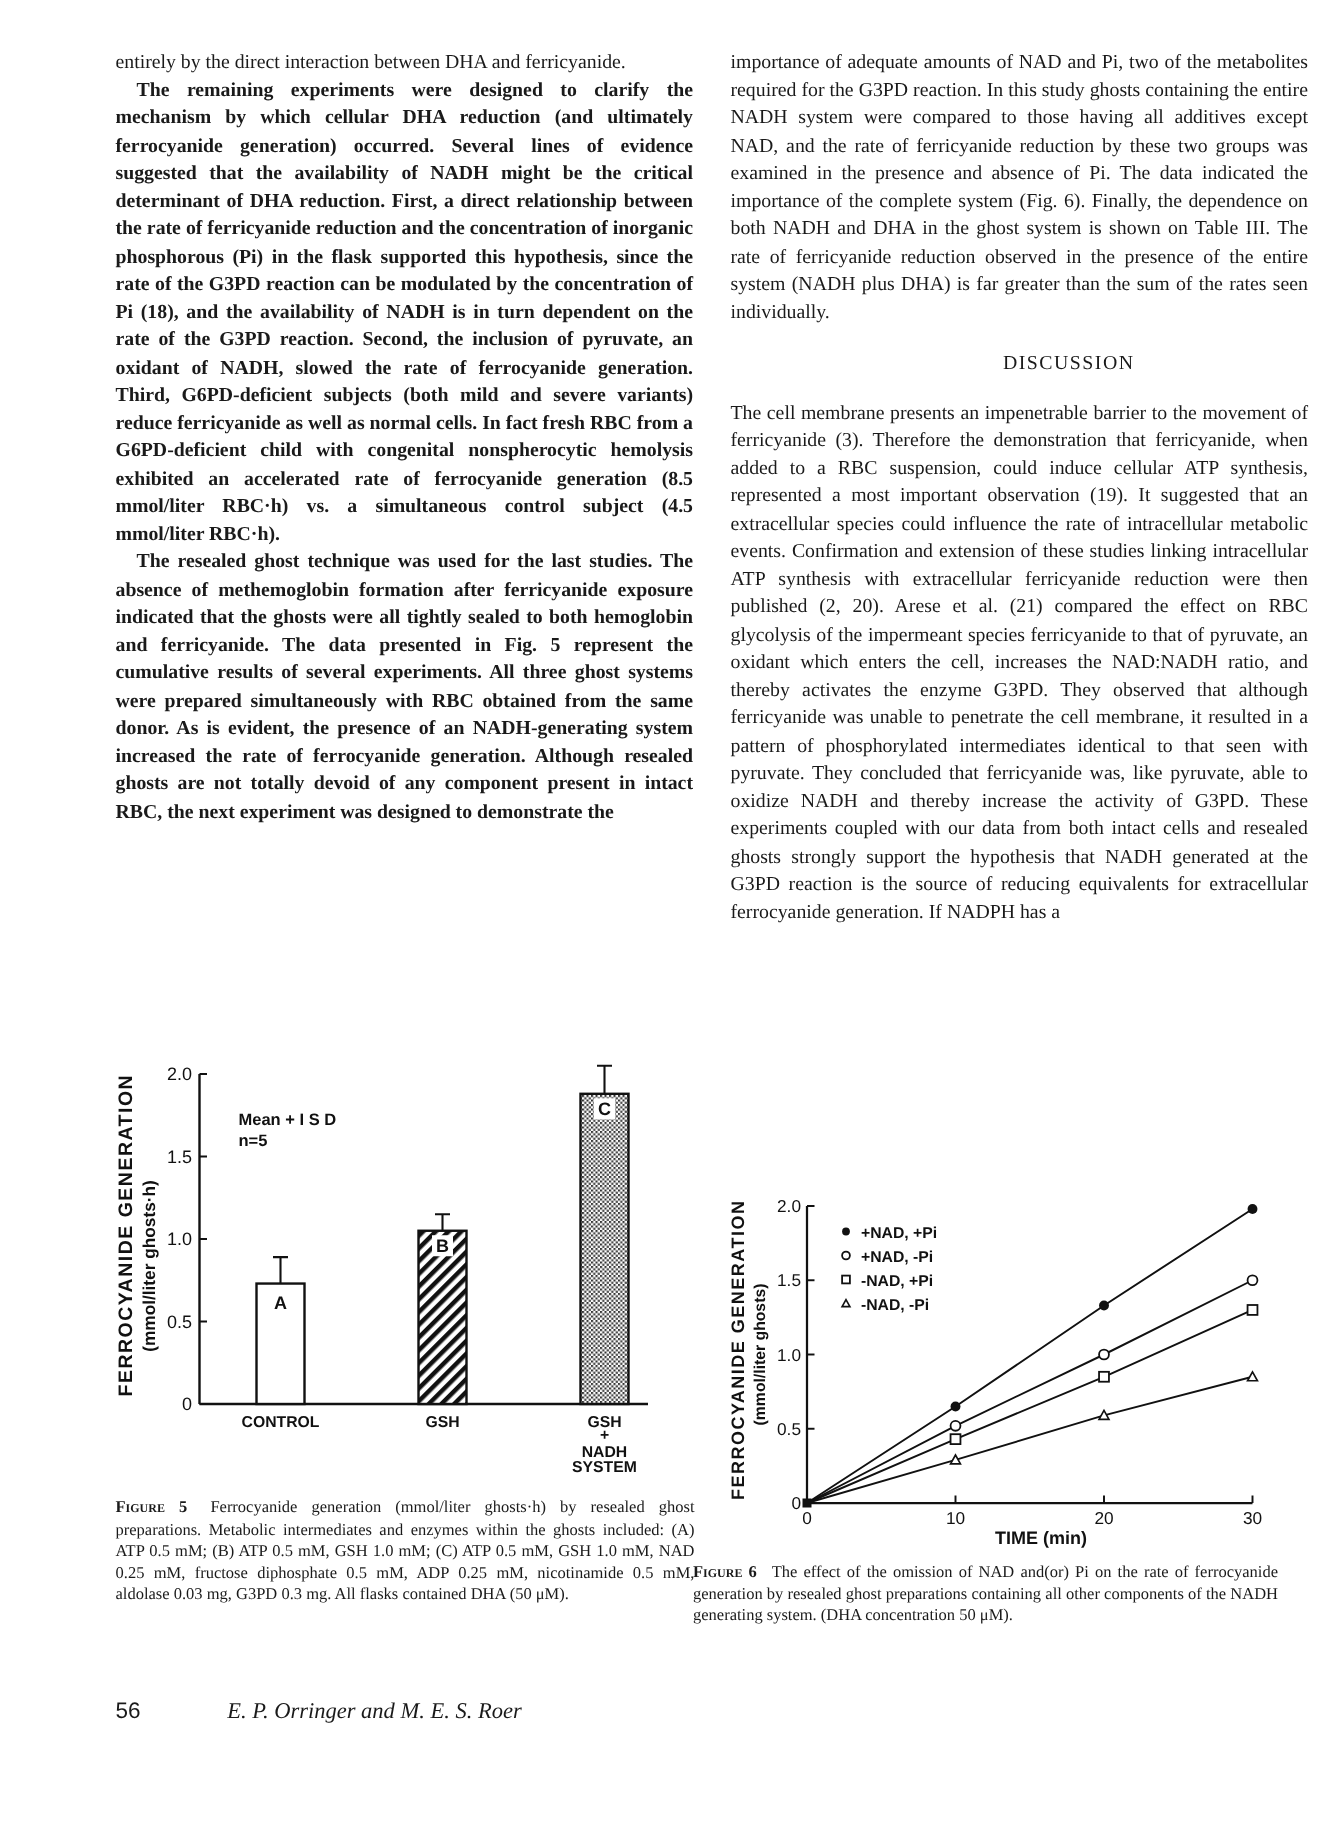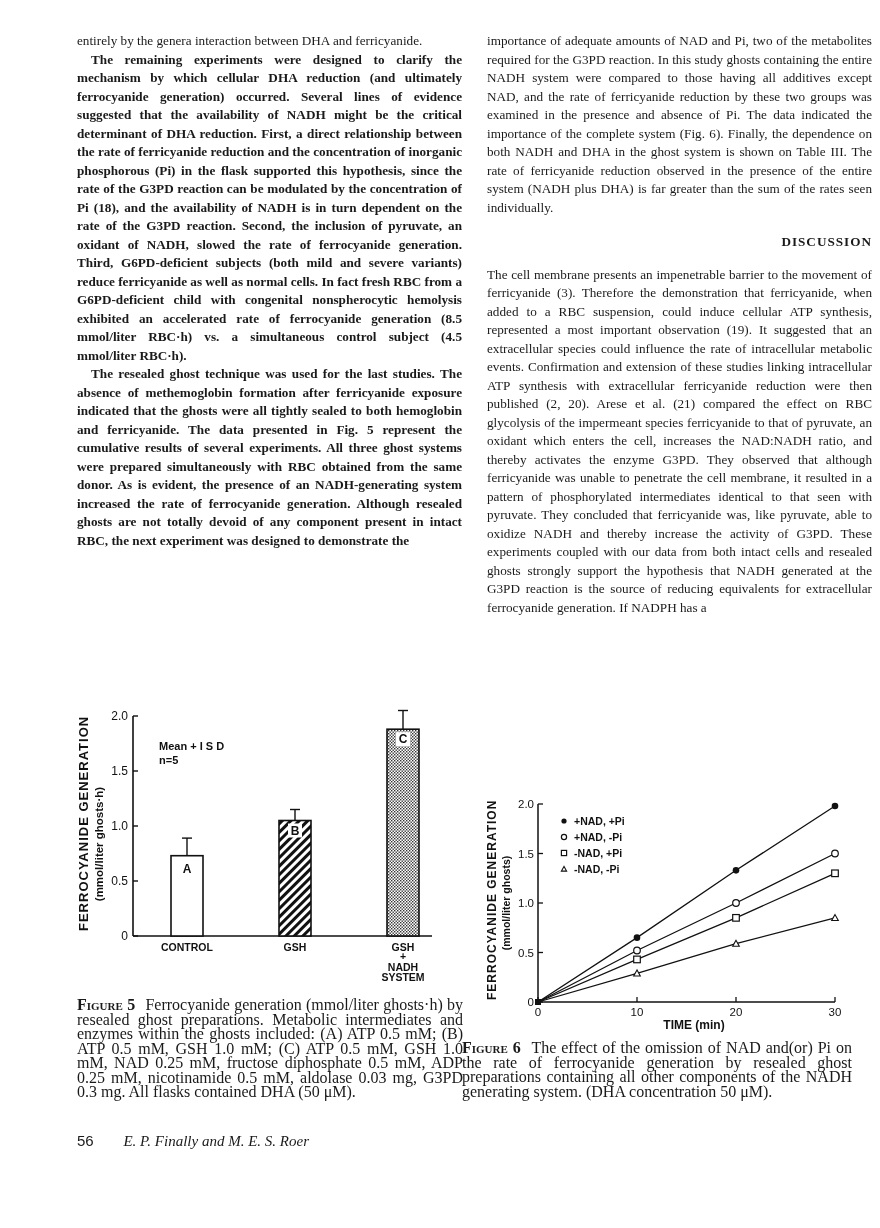--- a/index.html
+++ b/index.html
@@ -4,37 +4,37 @@
 <style>
   html, body { margin: 0; padding: 0; background: #ffffff; }
   body { width: 880px; height: 1228px; position: relative; overflow: hidden;
          font-family: "Liberation Serif", "DejaVu Serif", serif; color: #1a1a1a; }
   .col { position: absolute; width: 385px; font-size: 13.2px; line-height: 18.5px;
          text-align: justify; hyphens: manual; }
   .col-left { left: 77px; top: 32px; }
   .col-right { left: 487px; top: 32px; }
   .col p { margin: 0; text-indent: 0; }
   .col p.indent { text-indent: 14px; font-weight: bold; }
-  .section-heading { text-align: right; margin: 16px 0 14px 66px; letter-spacing: 1px;
-                     font-size: 13.2px; font-weight: bold; }
+  .section-heading { text-align: center; margin: 16px 0 14px 66px; letter-spacing: 1px;
+                     font-size: 13.2px; font-weight: normal; }
   .fig { position: absolute; }
   .fig svg text { font-family: "Liberation Sans", "DejaVu Sans", sans-serif; fill: #111; }
-  .caption { position: absolute; font-size: 16px; line-height: 14.5px; text-align: justify; }
+  .caption { position: absolute; font-size: 11px; line-height: 14.5px; text-align: justify; }
   .caption .fig-label { font-variant: small-caps; font-weight: bold; margin-right: 6px; }
   .caption-5 { left: 77px; top: 998px; width: 386px; }
   .caption-6 { left: 462px; top: 1041px; width: 390px; }
   .footer { position: absolute; left: 77px; top: 1132px; font-size: 15px; }
-  .footer .page-number { font-family: "Liberation Sans", sans-serif; margin-right: 26px; }
+  .footer .page-number { font-family: "Liberation Sans", sans-serif; margin-right: 54px; }
   .footer .authors { font-style: italic; }
 </style>
 </head>
 <body>
 
 <div class="col col-left">
-  <p>entirely by the genera interaction between DHA and ferricyanide.</p>
+  <p>entirely by the direct interaction between DHA and ferricyanide.</p>
   <p class="indent">The remaining experiments were designed to clarify the mechanism by which cellular DHA reduction (and ultimately ferrocyanide generation) occurred. Several lines of evidence suggested that the availability of NADH might be the critical determinant of DHA reduction. First, a direct relationship between the rate of ferricyanide reduction and the concentration of in­organic phosphorous (Pi) in the flask supported this hypothesis, since the rate of the G3PD reaction can be modulated by the concentration of Pi (18), and the availability of NADH is in turn dependent on the rate of the G3PD reaction. Second, the inclusion of py­ruvate, an oxidant of NADH, slowed the rate of fer­rocyanide generation. Third, G6PD-deficient subjects (both mild and severe variants) reduce ferricyanide as well as normal cells. In fact fresh RBC from a G6PD-deficient child with congenital nonspherocytic hemoly­sis exhibited an accelerated rate of ferrocyanide genera­tion (8.5 mmol/liter RBC·h) vs. a simultaneous control subject (4.5 mmol/liter RBC·h).</p>
   <p class="indent">The resealed ghost technique was used for the last studies. The absence of methemoglobin formation after ferricyanide exposure indicated that the ghosts were all tightly sealed to both hemoglobin and ferricyanide. The data presented in Fig. 5 represent the cumulative results of several experiments. All three ghost systems were prepared simultaneously with RBC obtained from the same donor. As is evident, the presence of an NADH-generating system increased the rate of fer­rocyanide generation. Although resealed ghosts are not totally devoid of any component present in intact RBC, the next experiment was designed to demonstrate the</p>
 </div>
 
 <div class="col col-right">
   <p>importance of adequate amounts of NAD and Pi, two of the metabolites required for the G3PD reaction. In this study ghosts containing the entire NADH system were compared to those having all additives except NAD, and the rate of ferricyanide reduction by these two groups was examined in the presence and absence of Pi. The data indicated the importance of the complete system (Fig. 6). Finally, the dependence on both NADH and DHA in the ghost system is shown on Table III. The rate of ferricyanide reduction observed in the presence of the entire system (NADH plus DHA) is far greater than the sum of the rates seen individually.</p>
   <div class="section-heading">DISCUSSION</div>
   <p>The cell membrane presents an impenetrable barrier to the movement of ferricyanide (3). Therefore the demonstration that ferricyanide, when added to a RBC suspension, could induce cellular ATP synthesis, represented a most important observation (19). It sug­gested that an extracellular species could influence the rate of intracellular metabolic events. Confirmation and extension of these studies linking intracellular ATP synthesis with extracellular ferricyanide reduction were then published (2, 20). Arese et al. (21) compared the effect on RBC glycolysis of the impermeant species ferricyanide to that of pyruvate, an oxidant which enters the cell, increases the NAD:NADH ratio, and thereby activates the enzyme G3PD. They observed that al­though ferricyanide was unable to penetrate the cell membrane, it resulted in a pattern of phosphorylated intermediates identical to that seen with pyruvate. They concluded that ferricyanide was, like pyruvate, able to oxidize NADH and thereby increase the activity of G3PD. These experiments coupled with our data from both intact cells and resealed ghosts strongly sup­port the hypothesis that NADH generated at the G3PD reaction is the source of reducing equivalents for extracellular ferrocyanide generation. If NADPH has a</p>
 </div>
 
@@ -165,14 +165,14 @@
   <span class="fig-label">Figure 5</span>
   <span>Ferrocyanide generation (mmol/liter ghosts·h) by resealed ghost preparations. Metabolic intermediates and enzymes within the ghosts included: (A) ATP 0.5 mM; (B) ATP 0.5 mM, GSH 1.0 mM; (C) ATP 0.5 mM, GSH 1.0 mM, NAD 0.25 mM, fructose diphosphate 0.5 mM, ADP 0.25 mM, nicotinamide 0.5 mM, aldolase 0.03 mg, G3PD 0.3 mg. All flasks contained DHA (50 μM).</span>
 </div>
 <div class="caption caption-6">
   <span class="fig-label">Figure 6</span>
   <span>The effect of the omission of NAD and(or) Pi on the rate of ferrocyanide generation by resealed ghost prepara­tions containing all other components of the NADH generat­ing system. (DHA concentration 50 μM).</span>
 </div>
 
 <div class="footer">
   <span class="page-number">56</span>
-  <span class="authors">E. P. Finally and M. E. S. Roer</span>
+  <span class="authors">E. P. Orringer and M. E. S. Roer</span>
 </div>
 
 </body></html>

